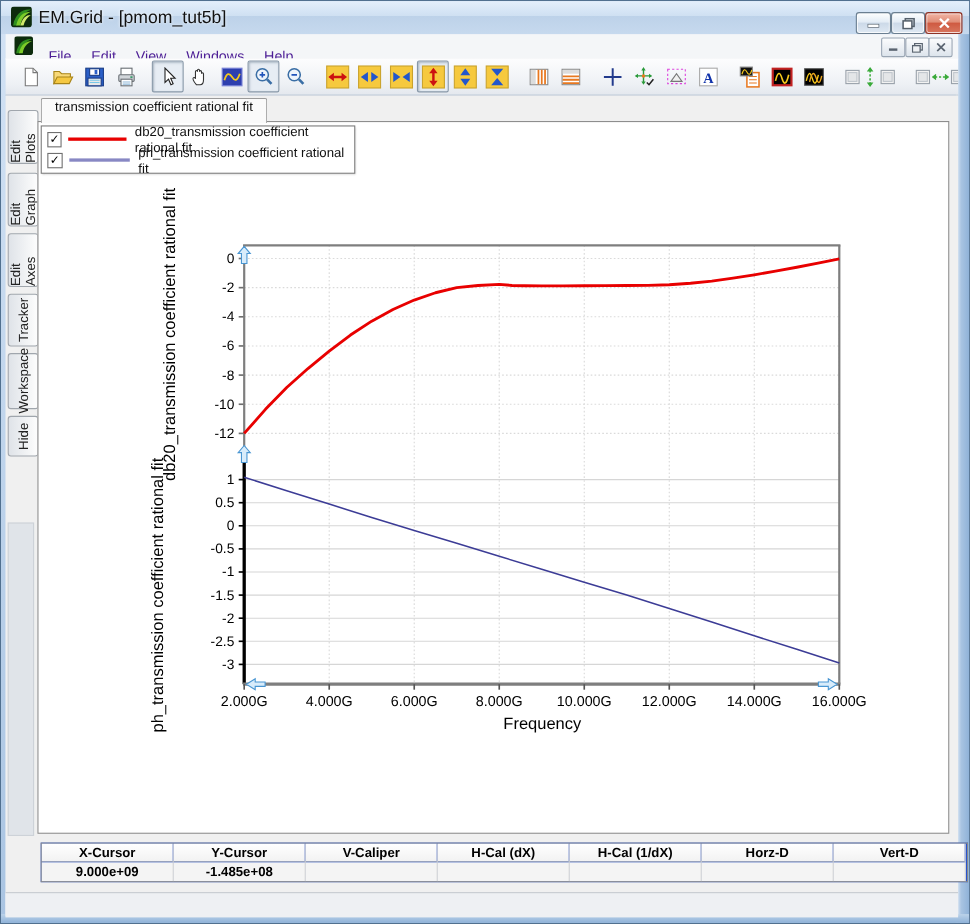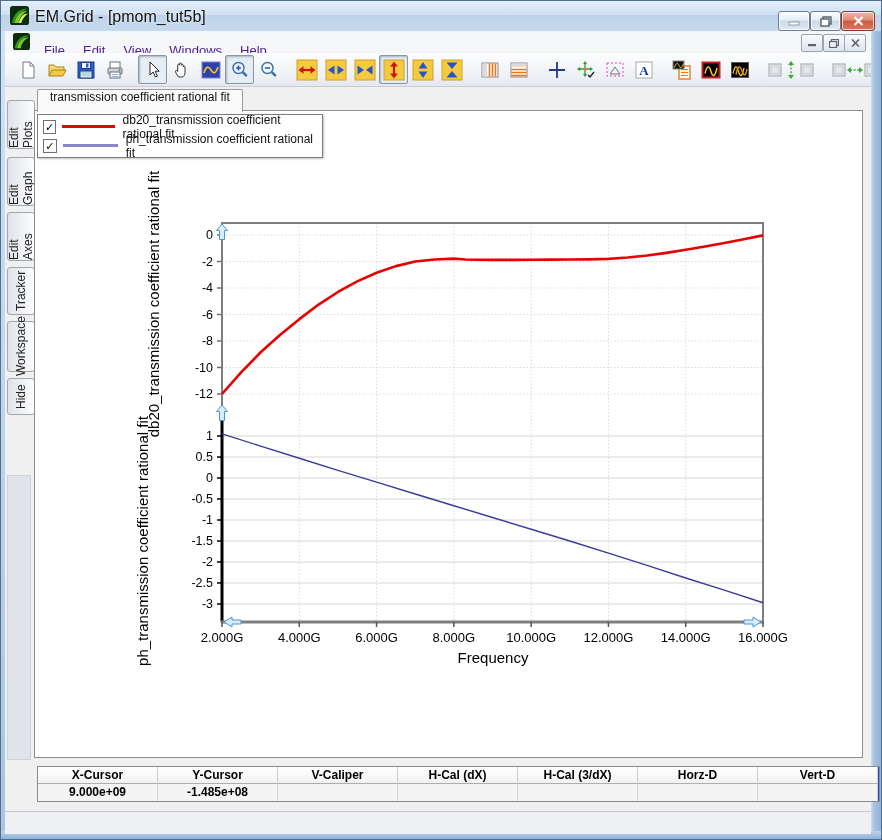--- a/index.html
+++ b/index.html
@@ -447,21 +447,21 @@
         <text x="40" y="175" fill="#000" font-family="Liberation Sans, sans-serif" font-size="15" text-anchor="middle" transform="rotate(-90 40 175)">db20_transmission coefficient rational fit</text>
         <text x="29" y="412" fill="#000" font-family="Liberation Sans, sans-serif" font-size="15" text-anchor="middle" transform="rotate(-90 29 412)">ph_transmission coefficient rational fit</text>
         <text x="374" y="534" fill="#000" font-family="Liberation Sans, sans-serif" font-size="15" text-anchor="middle">Frequency</text>
       </svg>
     <div id="status-table">
       <div class="st-row st-head" id="st-head">
           <div class="st-cell">X-Cursor</div>
           <div class="st-cell">Y-Cursor</div>
           <div class="st-cell">V-Caliper</div>
           <div class="st-cell">H-Cal (dX)</div>
-          <div class="st-cell">H-Cal (3/dX)</div>
+          <div class="st-cell">H-Cal (1/dX)</div>
           <div class="st-cell">Horz-D</div>
           <div class="st-cell">Vert-D</div>
         </div>
       <div class="st-row st-vals" id="st-vals">
           <div class="st-cell">9.000e+09</div>
           <div class="st-cell">-1.485e+08</div>
           <div class="st-cell"></div>
           <div class="st-cell"></div>
           <div class="st-cell"></div>
           <div class="st-cell"></div>

